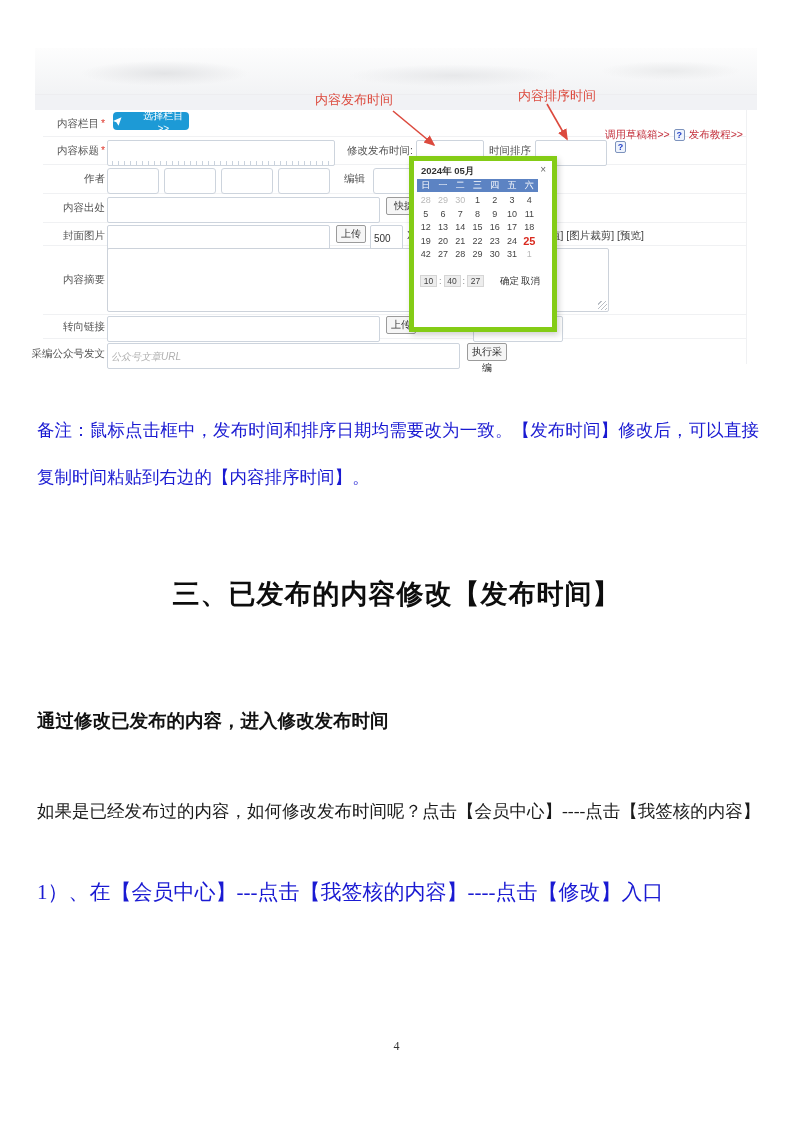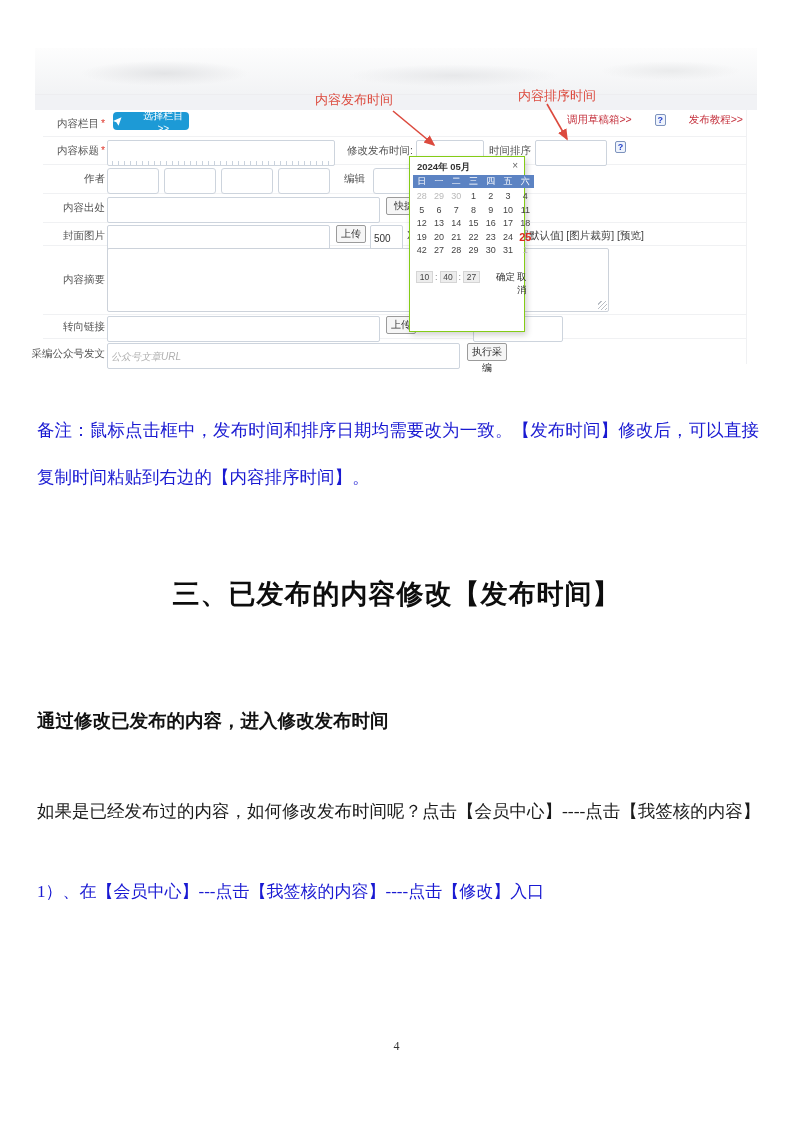--- a/index.html
+++ b/index.html
@@ -41,40 +41,40 @@
   .btn-blue {
     position:absolute; display:flex; align-items:center; gap:16px; justify-content:center;
     background:#1d9ad6; color:#fff; border:none; border-radius:4px;
     font-size:10px; height:18px; cursor:pointer;
   }
   .btn-gray {
     position:absolute; display:inline-block; text-align:center; background:#f6f6f6;
     border:1px solid #9b9b9b; border-radius:2px; color:#333; font-size:10px;
     height:18px; line-height:16px; cursor:pointer;
   }
-  .toplinks { position:absolute; top:65px; right:14px; display:flex; align-items:center; gap:23px; }
+  .toplinks { position:absolute; top:80px; right:14px; display:flex; align-items:center; gap:4px; }
   .redlink { color:#c5333f; font-size:10.5px; cursor:pointer; white-space:nowrap; }
   .help-ic {
     display:inline-block; width:11px; height:12px; border:1px solid #7d93bd; border-radius:2px;
     background:#eef3fc; color:#2643c8; font-size:9px; font-weight:bold; text-align:center;
     line-height:11px; cursor:pointer;
   }
   .links-text { position:absolute; color:#444; font-size:10.5px; white-space:nowrap; }
   .textarea {
     position:absolute; border:1px solid #ccd2da; border-radius:2px; background:#fff;
   }
   .grip {
     position:absolute; right:1px; bottom:1px; width:9px; height:9px;
     background:repeating-linear-gradient(135deg, transparent 0 2px, #b9bec5 2px 3px);
   }
 
   
   .cal {
-    position:absolute; left:374px; top:108px; width:116px; height:176px; background:#fff;
-    border:1px solid #84cc16; box-shadow:2px 3px 6px rgba(0,0,0,.18); z-index:6; font-size:9px;
+    position:absolute; left:374px; top:108px; width:148px; height:176px; background:#fff;
+    border:5px solid #84cc16; box-shadow:2px 3px 6px rgba(0,0,0,.18); z-index:6; font-size:9px;
   }
   .cal-title { position:absolute; left:7px; top:4px; font-weight:bold; color:#333; font-size:9.5px; }
   .cal-close { position:absolute; right:6px; top:3px; color:#666; font-size:10px; cursor:pointer; }
   .cal-dayrow {
     position:absolute; left:3px; top:18px; width:121px; height:13px; background:#5c83c3;
     display:grid; grid-template-columns:repeat(7,1fr);
   }
   .cal-dayrow span { color:#fff; text-align:center; line-height:13px; }
   .cal-grid {
     position:absolute; left:3px; top:33px; width:121px;
@@ -107,21 +107,21 @@
   }
   .subheading {
     position:absolute; left:37px; top:708px; font-size:18.5px; font-weight:bold; color:#111;
   }
   .bodytext {
     position:absolute; left:37px; top:786px; width:724px; color:#1a1a1a;
     font-family:"Liberation Serif", serif; font-size:17.5px; line-height:50px; text-align:justify;
   }
   .steptext {
     position:absolute; left:37px; top:878px; width:724px; color:#1a1ad2;
-    font-family:"Liberation Serif", serif; font-size:17px; line-height:28px;
+    font-family:"Liberation Serif", serif; font-size:21px; line-height:28px;
   }
   .pagenum {
     position:absolute; left:0; top:1039px; width:100%; text-align:center;
     font-family:"Liberation Serif", serif; font-size:12px; color:#333;
   }
 </style>
 </head>
 <body>
 
 <div class="page">

